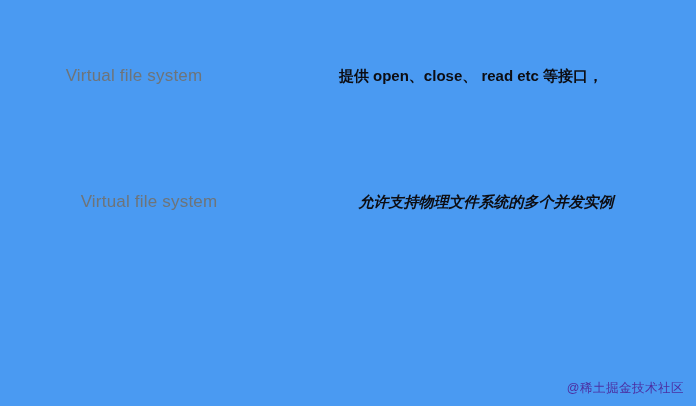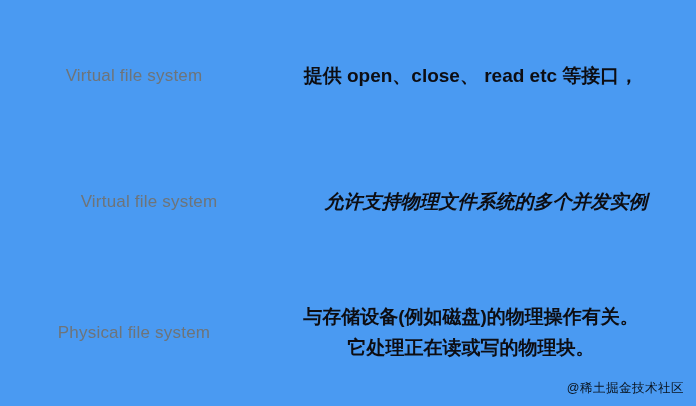--- a/index.html
+++ b/index.html
@@ -39,21 +39,21 @@
     font-weight: 400;
     letter-spacing: 0.2px;
     line-height: 1.25;
     white-space: nowrap;
   }
 
   .layer-desc {
     flex: 1 1 auto;
     text-align: center;
     color: #0d0d12;
-    font-size: 19px;
+    font-size: 15px;
     font-weight: bold;
     line-height: 1.62;
     padding-right: 22px;
   }
 
   .desc-line {
     display: block;
     white-space: nowrap;
   }
 
@@ -63,21 +63,21 @@
   #row-physical { top: 305px; height: 56px; }
 
   
   #row-virtual .layer-desc { line-height: 1.3; font-style: italic; }
 
   #watermark {
     position: absolute;
     right: 12px;
     bottom: 9px;
     font-size: 12.5px;
-    color: #000000;
+    color: #4c1d95;
     opacity: 0.88;
     letter-spacing: 0.5px;
     white-space: nowrap;
     font-weight: 400;
   }
 </style>
 </head>
 <body>
 
 <div id="slide">
@@ -89,23 +89,16 @@
     </div>
   </div>
 
   <div class="layer-row" id="row-virtual">
     <div class="layer-name">Virtual file system</div>
     <div class="layer-desc">
       <span class="desc-line">允许支持物理文件系统的多个并发实例</span>
     </div>
   </div>
 
-  <div class="layer-row" id="row-physical">
-    <div class="layer-name">Physical file system</div>
-    <div class="layer-desc">
-      <span class="desc-line">与存储设备(例如磁盘)的物理操作有关。</span>
-      <span class="desc-line">它处理正在读或写的物理块。</span>
-    </div>
-  </div>
 
   <div id="watermark">@稀土掘金技术社区</div>
 
 </div>
 
 </body></html>

